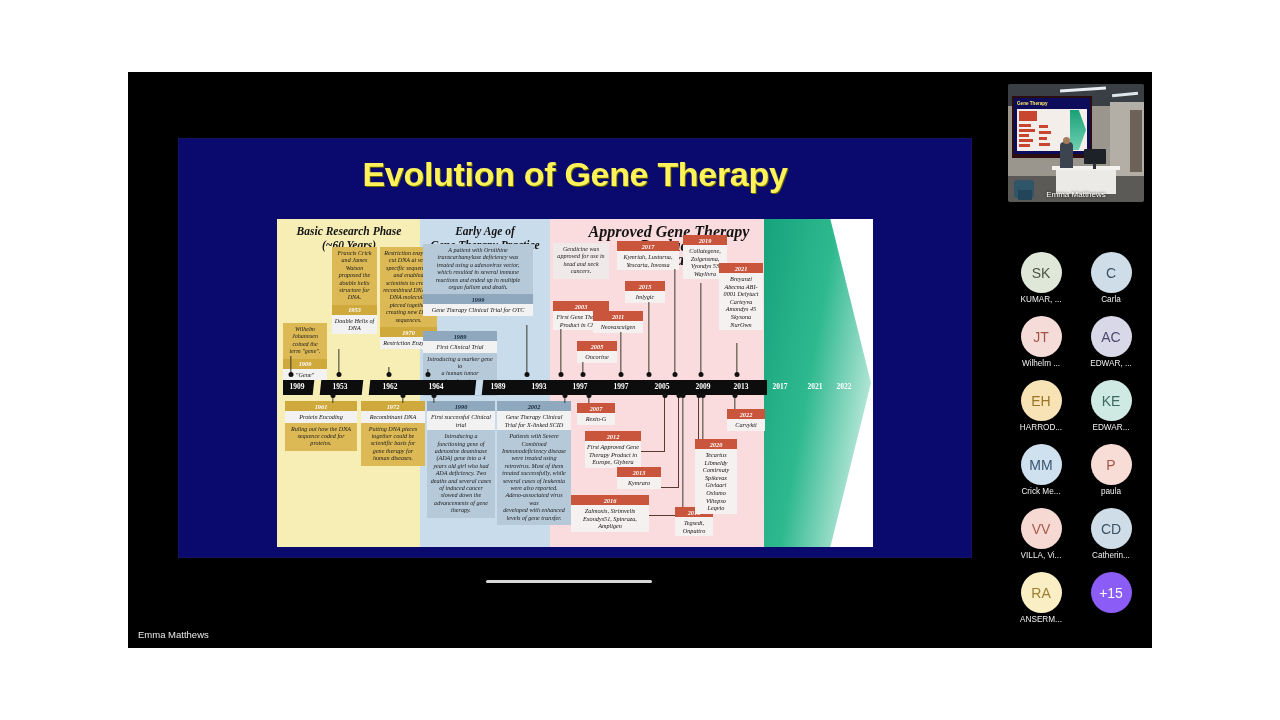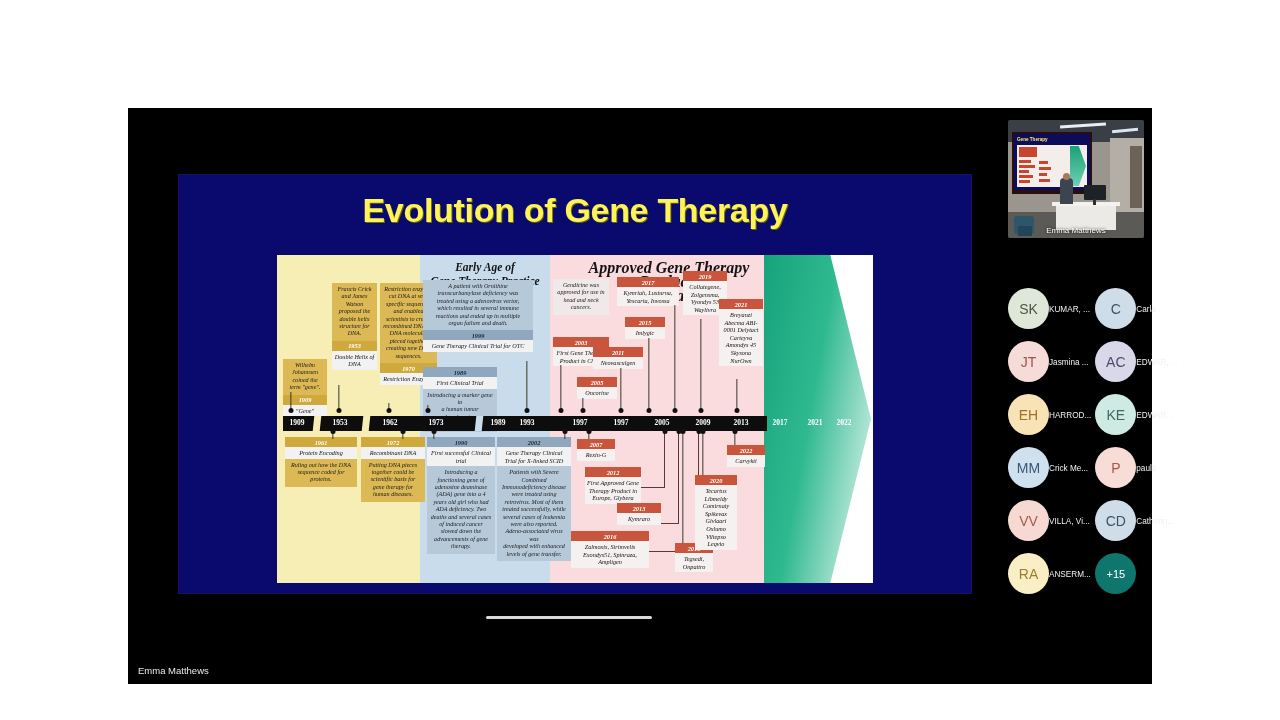--- a/index.html
+++ b/index.html
@@ -2,21 +2,21 @@
 <html><head>
 <meta charset="utf-8">
 <style>
   * { box-sizing: border-box; margin: 0; padding: 0; }
   html, body {
     width: 1280px; height: 720px;
     background: #ffffff;
     font-family: "Liberation Sans", sans-serif;
     overflow: hidden;
   }
-  #app { position: relative; width: 1280px; height: 592px; background: #ffffff; margin-top: 36px; }
+  #app { position: relative; width: 1280px; height: 592px; background: #ffffff; }
 
   
   .stage {
     position: absolute; left: 128px; top: 72px;
     width: 1024px; height: 576px;
     background: #000000;
   }
 
   
   .share-region {
@@ -197,34 +197,34 @@
     text-shadow: 0 0 3px #000;
   }
 
   .avatar-grid {
     position: absolute; left: 8px; top: 180px;
     width: 136px;
     display: grid;
     grid-template-columns: repeat(2, 1fr);
     row-gap: 12px; column-gap: 4px;
   }
-  .avatar-cell { display: flex; flex-direction: row; align-items: center; }
+  .avatar-cell { display: flex; flex-direction: column; align-items: center; }
   .avatar {
     width: 41px; height: 41px; border-radius: 50%;
     display: flex; align-items: center; justify-content: center;
     font-size: 14px; font-weight: 500;
     font-family: "Liberation Sans", sans-serif;
   }
   .avatar-name {
     margin-top: 2px;
     font-size: 8.2px; color: #f0f0f0;
     max-width: 62px; white-space: nowrap; overflow: hidden;
     text-overflow: ellipsis; text-align: center;
   }
-  .avatar.more { background: #0f766e; color: #ffffff; font-size: 11px; }
+  .avatar.more { background: #8b5cf6; color: #ffffff; font-size: 14px; }
 </style>
 </head>
 <body>
 
 <div id="app">
 
   <div class="stage">
 
     <div class="share-region">
 
@@ -234,20 +234,22 @@
 
         <div class="info">
 
           <div class="band band-yellow"></div>
           <div class="band band-blue"></div>
           <div class="band band-pink"></div>
           <div class="band band-white"></div>
 
           <div class="arrow-future"></div>
 
+          <div class="phase-head ph-yellow">Basic Research Phase
+(~60 Years)</div>
           <div class="phase-head ph-blue">Early Age of
 Gene Therapy Practice</div>
           <div class="phase-head ph-pink">Approved Gene Therapy Products
 (20 Years)</div>
 
           <div class="ev y" style="left:6px; top:104px; width:44px;">
             <div class="body">Wilhelm
 Johannsen
 coined the
 term "gene".</div>
@@ -378,24 +380,24 @@
           </div>
           <div class="stem" style="left:460px; top:124px; height:30px;"></div>
           <div class="node up" style="left:460px;"></div>
 
           <div class="axis">
             <div class="axis-year" style="left:14px;">1909</div>
             <div class="axis-break" style="left:34px;"></div>
             <div class="axis-year" style="left:57px;">1953</div>
             <div class="axis-break" style="left:83px;"></div>
             <div class="axis-year" style="left:107px;">1962</div>
-            <div class="axis-year" style="left:153px;">1973</div>
+            <div class="axis-year" style="left:153px;">1964</div>
             <div class="axis-break b2" style="left:196px;"></div>
             <div class="axis-year" style="left:215px;">1989</div>
-            <div class="axis-year" style="left:244px;">1993</div>
+            <div class="axis-year" style="left:256px;">1993</div>
             <div class="axis-year" style="left:297px;">1997</div>
             <div class="axis-year" style="left:338px;">1997</div>
             <div class="axis-year" style="left:379px;">2005</div>
             <div class="axis-year" style="left:420px;">2009</div>
             <div class="axis-year" style="left:458px;">2013</div>
             <div class="axis-year" style="left:497px;">2017</div>
             <div class="axis-year" style="left:532px;">2021</div>
             <div class="axis-year" style="left:561px;">2022</div>
           </div>
 
@@ -575,21 +577,21 @@
           <div class="avatar-name">KUMAR, ...</div>
         </div>
 
         <div class="avatar-cell">
           <div class="avatar" style="background:#cfdde8; color:#3b5466;">C</div>
           <div class="avatar-name">Carla</div>
         </div>
 
         <div class="avatar-cell">
           <div class="avatar" style="background:#f6dcd8; color:#a05448;">JT</div>
-          <div class="avatar-name">Jasmina ...</div>
+          <div class="avatar-name">Wilhelm ...</div>
         </div>
 
         <div class="avatar-cell">
           <div class="avatar" style="background:#d9d8e8; color:#4c4a6e;">AC</div>
           <div class="avatar-name">EDWAR, ...</div>
         </div>
 
         <div class="avatar-cell">
           <div class="avatar" style="background:#f8e3b6; color:#9a7526;">EH</div>
           <div class="avatar-name">HARROD...</div>

